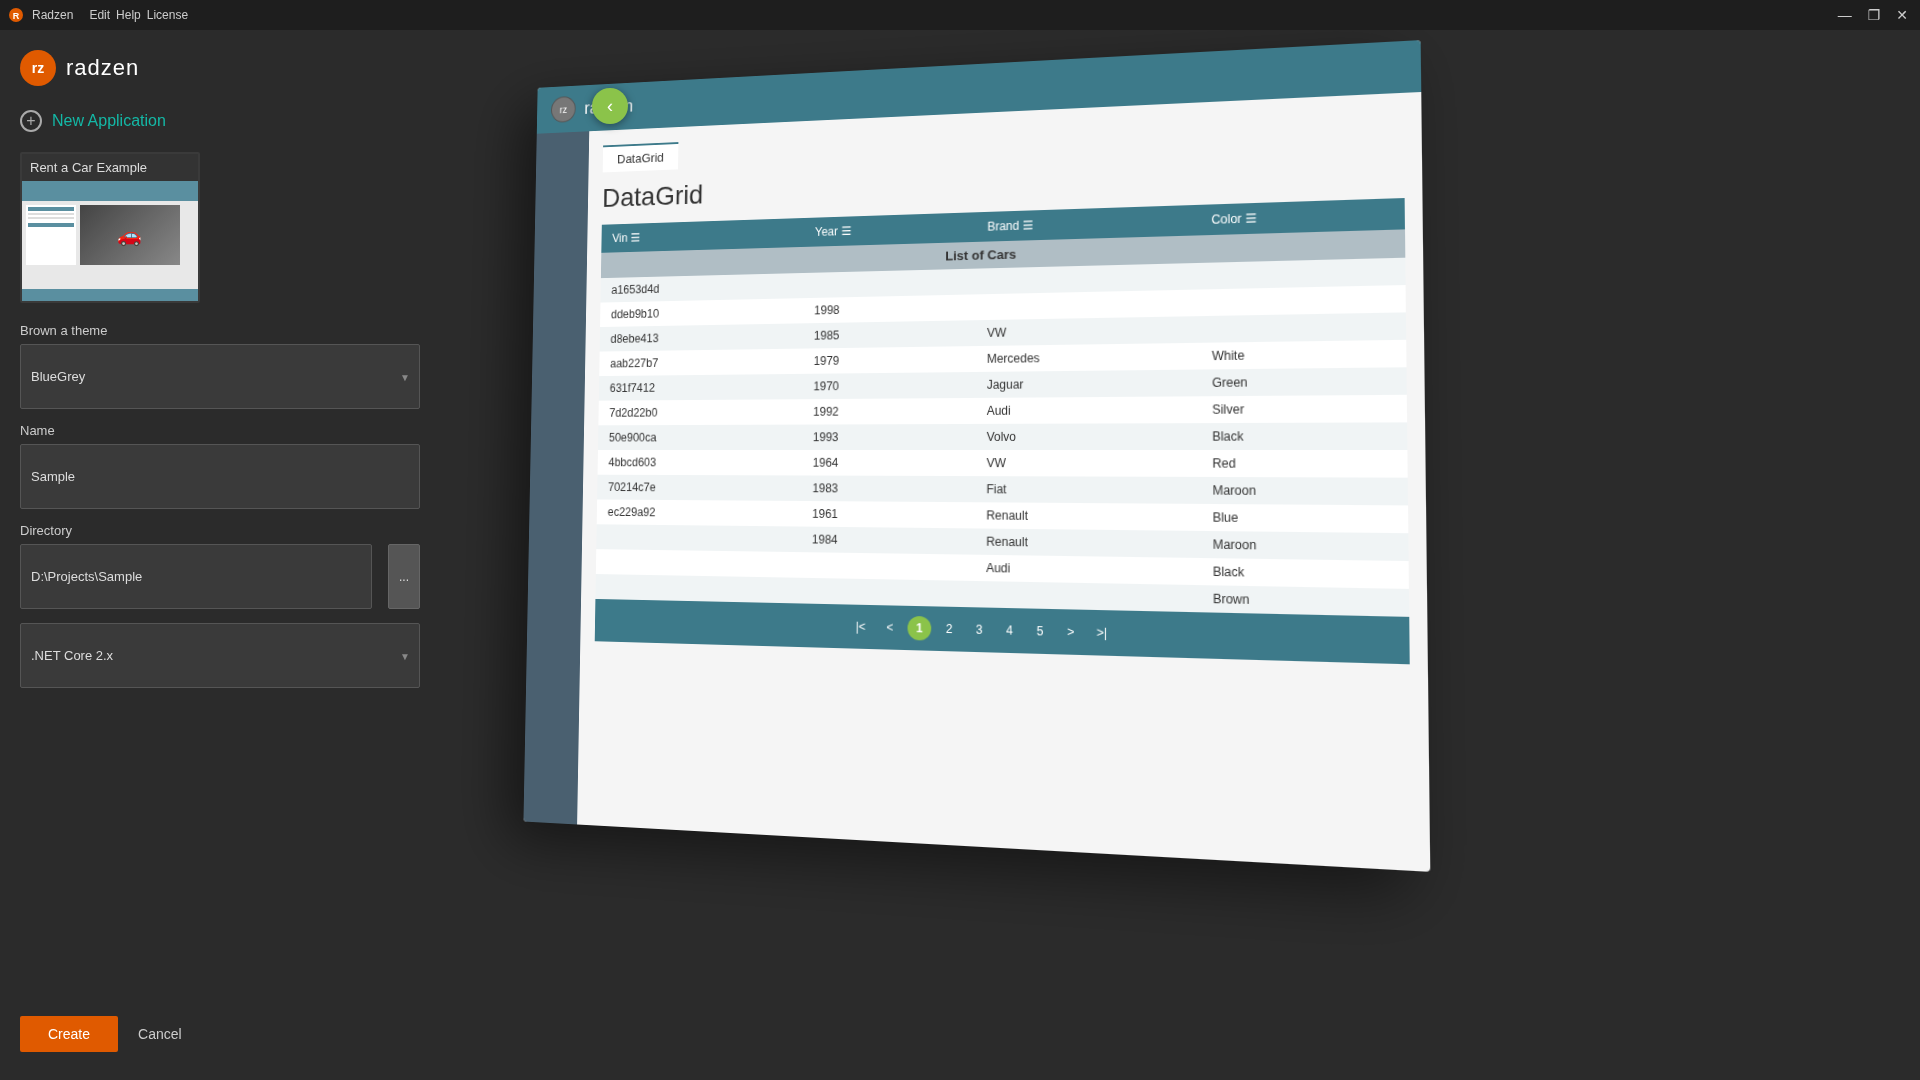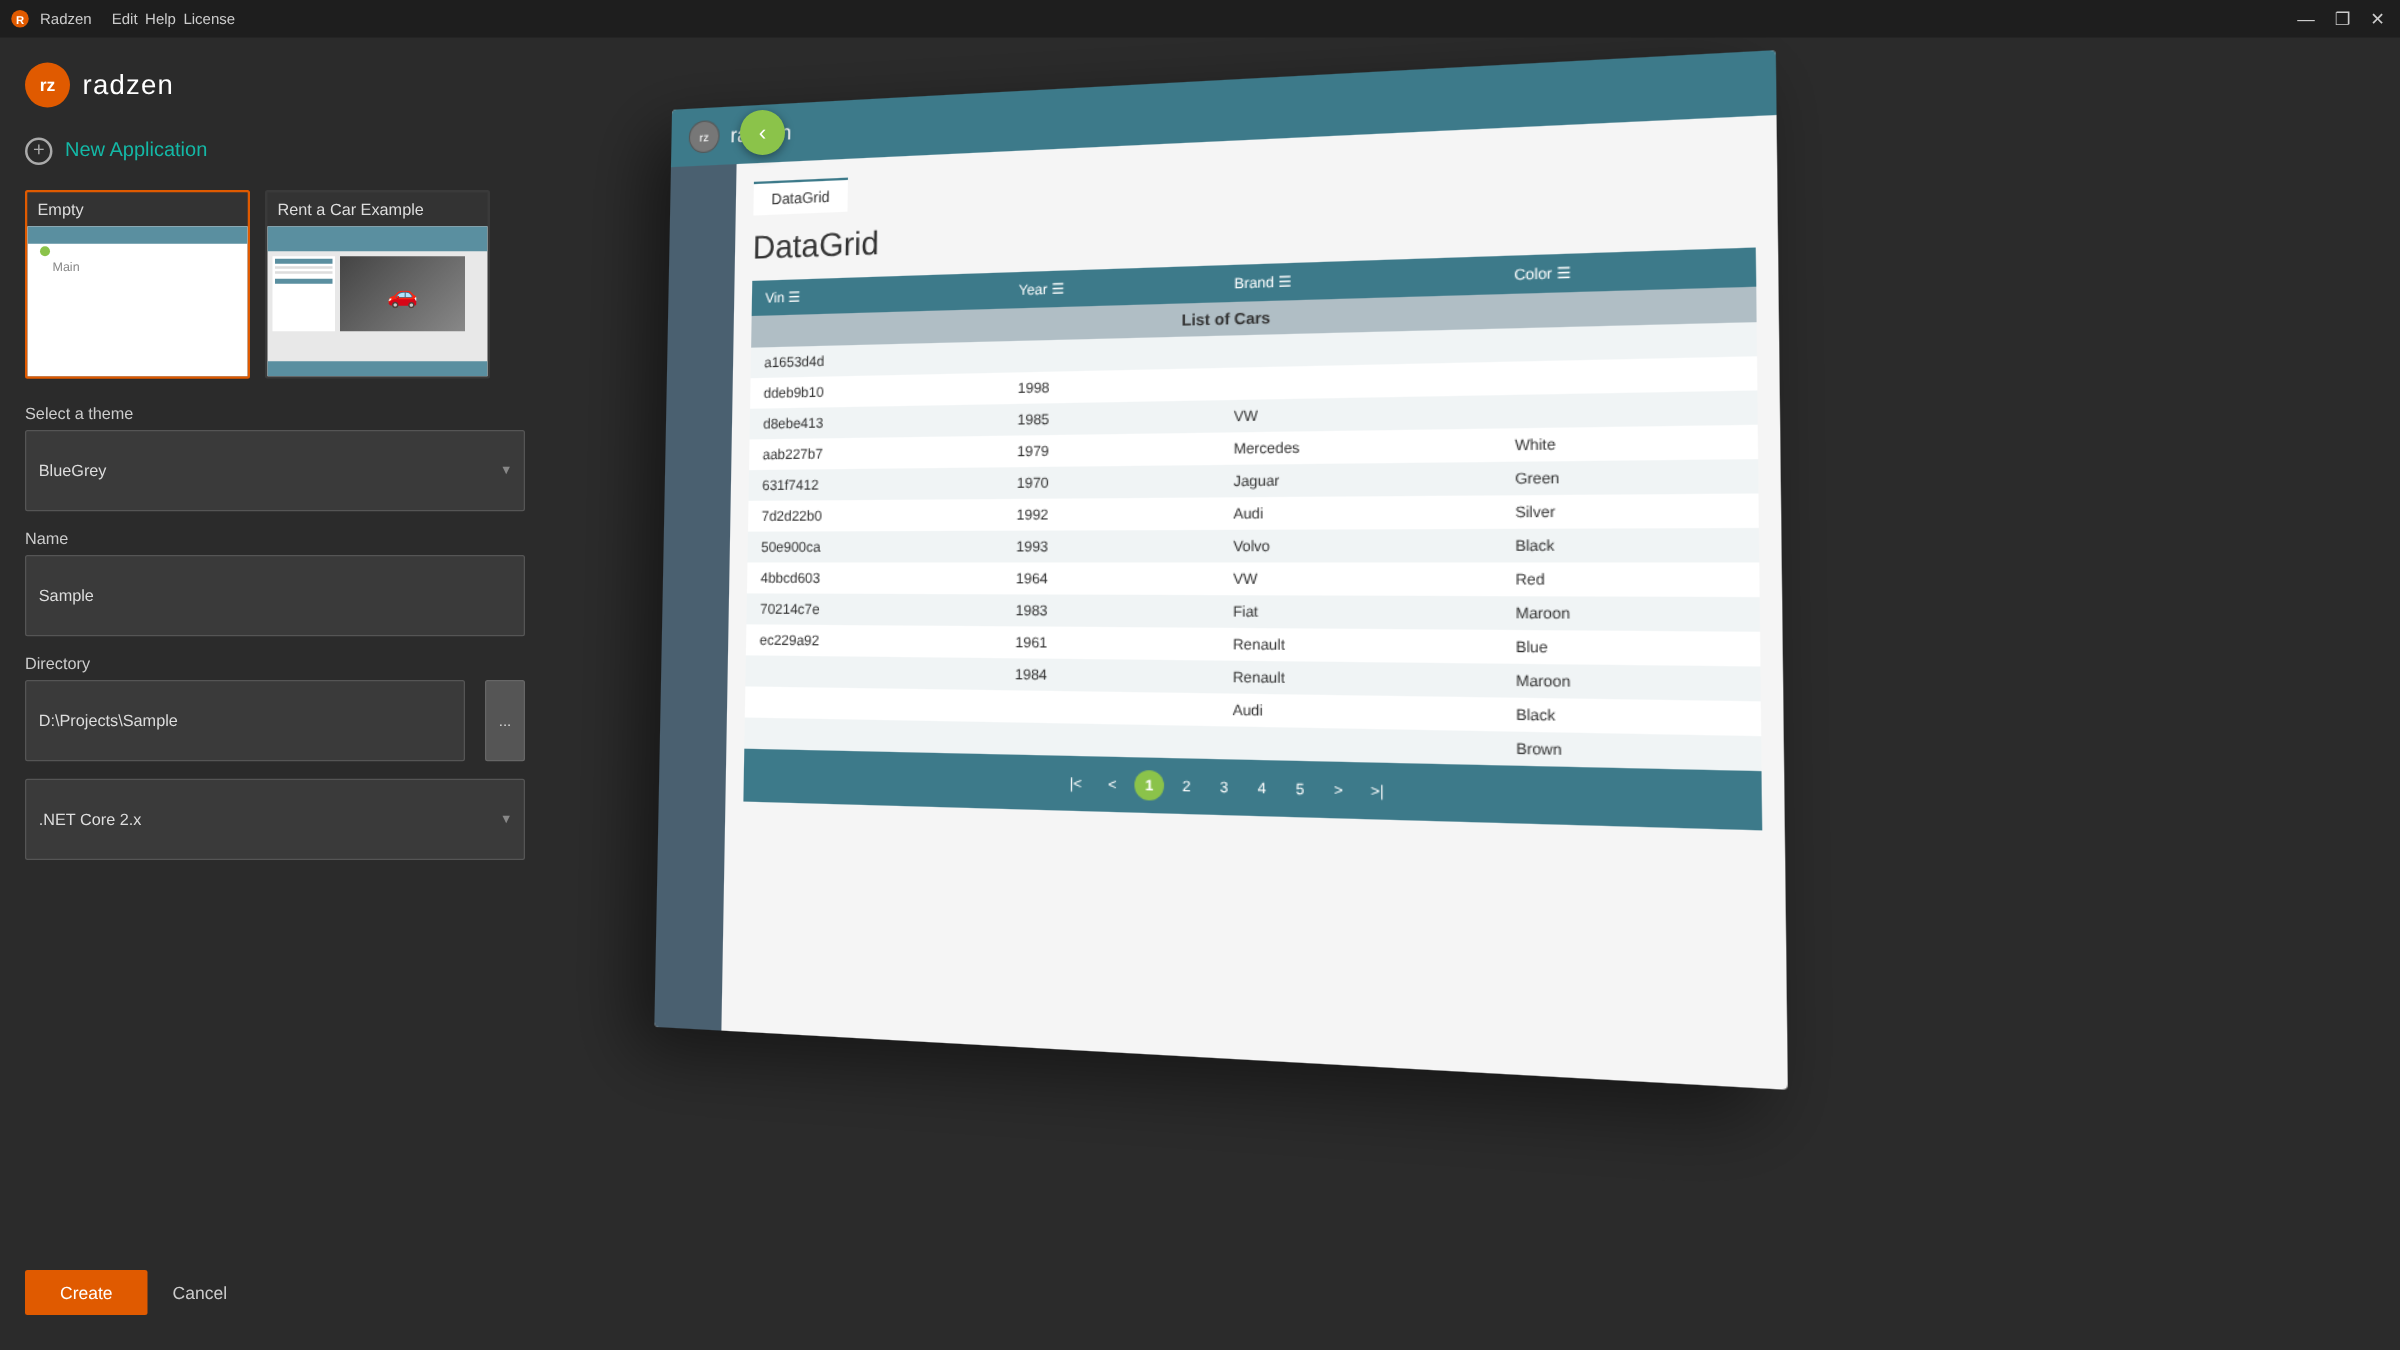--- a/index.html
+++ b/index.html
@@ -489,49 +489,41 @@
 
     <div class="new-app-header">
       <div class="plus-circle">
         <span>+</span>
       </div>
       <span class="new-app-title">New Application</span>
     </div>
 
     <div class="template-cards">
 
-      <div class="template-card selected">
-        <div class="template-card-label">Empty</div>
-        <div class="template-card-preview empty">
-          <div class="preview-toolbar"></div>
-          <div class="preview-dot"></div>
-          <span class="preview-main-text">Main</span>
-        </div>
-      </div>
 
       <div class="template-card">
         <div class="template-card-label">Rent a Car Example</div>
         <div class="rca-preview">
           <div class="rca-header"></div>
           <div class="rca-body">
             <div class="rca-form">
               <div style="height:4px;background:#5a8fa0;margin-bottom:2px;"></div>
               <div style="height:2px;background:#ddd;margin-bottom:2px;"></div>
               <div style="height:2px;background:#ddd;margin-bottom:2px;"></div>
               <div style="height:4px;background:#5a8fa0;margin-top:4px;"></div>
             </div>
             <div class="rca-car-img">🚗</div>
           </div>
           <div class="rca-bottom"></div>
         </div>
       </div>
     </div>
 
     <div class="field-group">
-      <span class="field-label">Select a theme</span>
+      <span class="field-label">Brown a theme</span>
       <div class="select-wrapper">
         <select class="form-select">
           <option>BlueGrey</option>
           <option>Default</option>
           <option>Dark</option>
           <option>Light</option>
         </select>
         <span class="select-arrow">▼</span>
       </div>
     </div>

